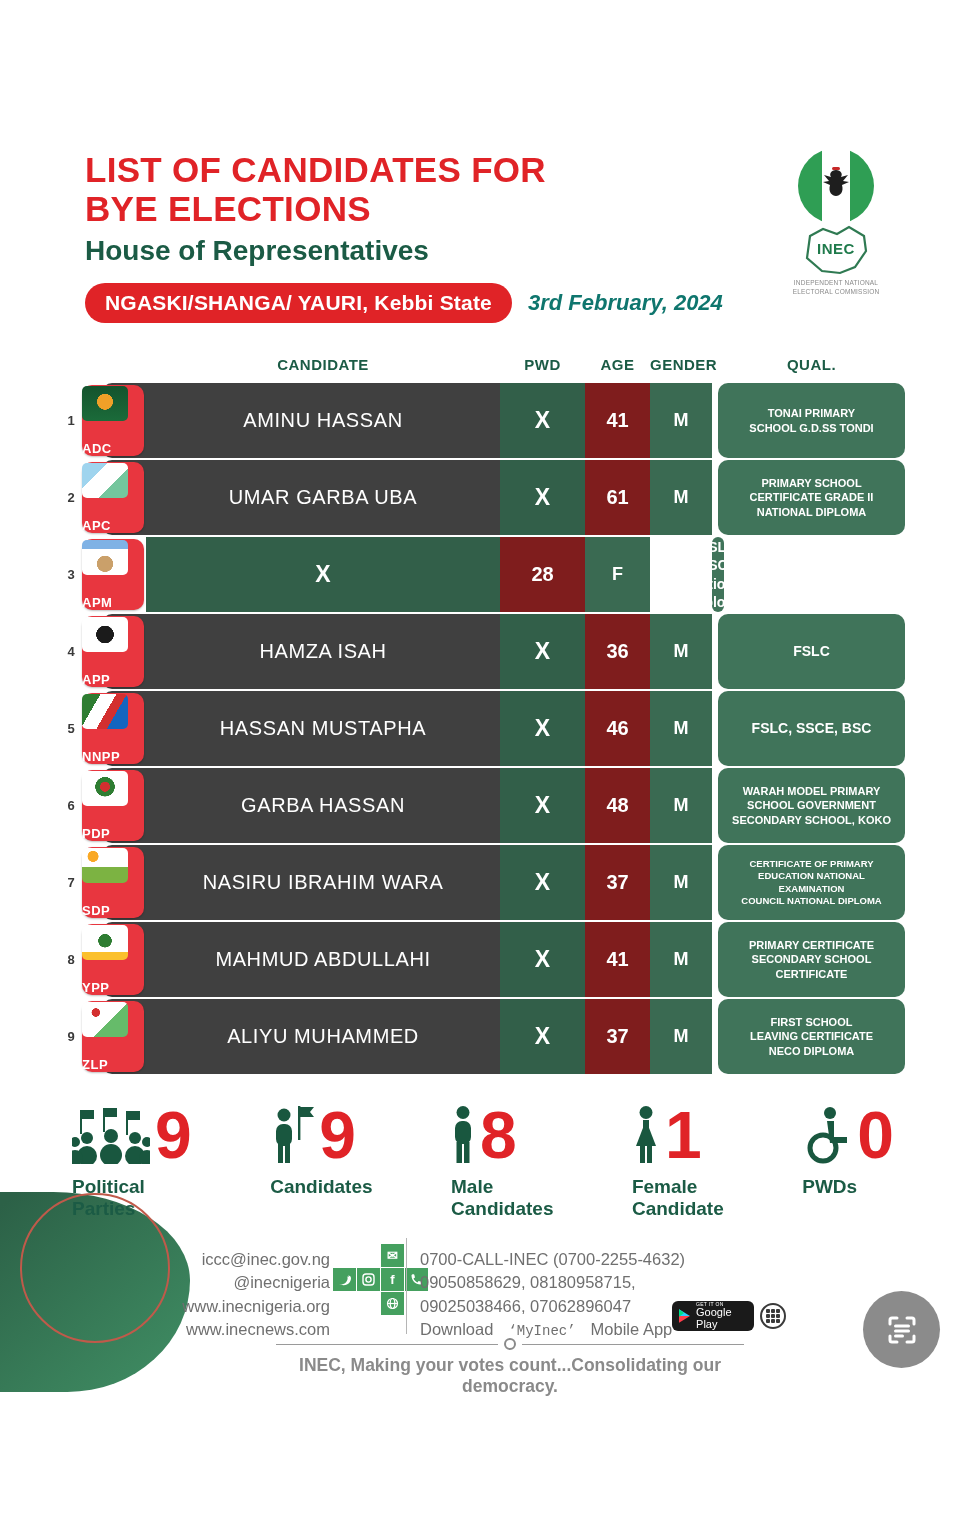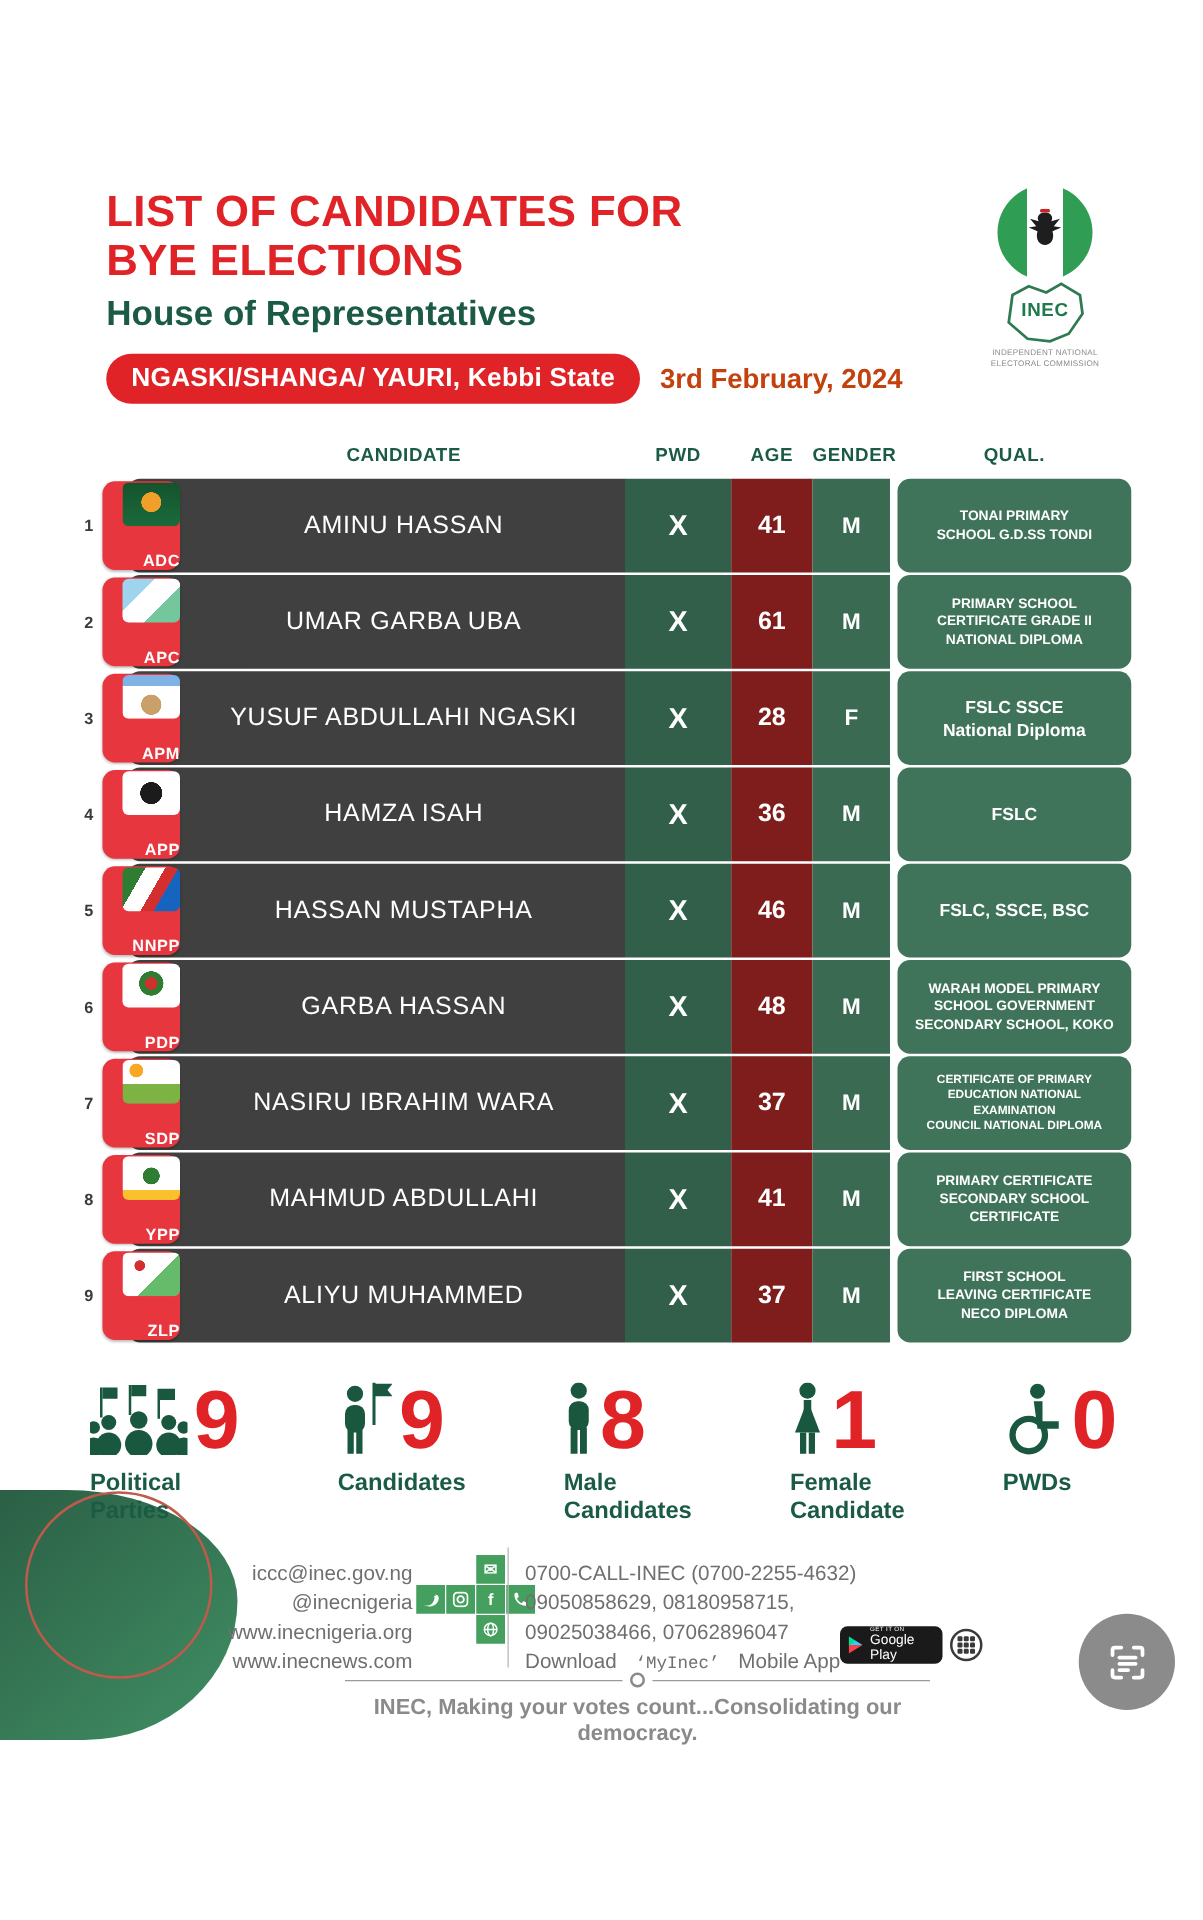--- a/index.html
+++ b/index.html
@@ -5,42 +5,42 @@
   html,body{margin:0;padding:0;background:#fff;}
   .poster{position:relative;width:962px;height:1536px;background:#fff;overflow:hidden;
           font-family:"Liberation Sans",sans-serif;padding-left:48px;}
 
   
   .hdr{position:absolute;left:85px;top:150px;}
   .title{font-size:35px;font-weight:800;color:#E02327;line-height:1.12;letter-spacing:.3px;}
   .subtitle{font-size:28px;font-weight:800;color:#1B5B45;margin-top:7px;}
   .pill-row{position:absolute;left:85px;top:283px;display:flex;align-items:center;gap:16px;}
   .pill{background:#E02327;color:#fff;font-weight:800;font-size:21px;padding:8px 20px;border-radius:24px;letter-spacing:.2px;}
-  .date{font-size:22px;font-weight:800;color:#c2410c;}
+  .date{font-size:22px;font-weight:800;color:#0f766e;font-style:italic;}
 
   
   .ineclogo{position:absolute;left:778px;top:148px;width:116px;text-align:center;}
   .badge-circle{width:76px;height:76px;border-radius:50%;margin:0 auto;
       background:linear-gradient(90deg,#2F9E54 0 31%,#ffffff 31% 69%,#2F9E54 69% 100%);
       display:flex;align-items:center;justify-content:center;}
   .mapwrap{position:relative;width:70px;height:50px;margin:1px auto 0;}
   .mapwrap .inectxt{position:absolute;left:0;top:15px;width:70px;text-align:center;
       color:#1F7A4B;font-weight:800;font-size:15px;letter-spacing:.5px;}
   .logocap{font-size:6.5px;color:#8a8a8a;line-height:1.4;margin-top:3px;white-space:pre-line;letter-spacing:.2px;}
 
   
   .table{position:absolute;left:60px;top:352px;width:845px;}
   .tgrid{display:grid;grid-template-columns:22px 64px 354px 85px 65px 62px 6px 187px;}
   .thead{height:24px;align-items:center;color:#1B5B45;font-weight:800;font-size:15px;letter-spacing:.5px;margin-bottom:7px;}
   .th{text-align:center;}
   .rows{display:flex;flex-direction:column;gap:2px;}
   .row{height:75px;position:relative;align-items:center;}
   .rnum{font-size:13px;font-weight:700;color:#3a3a3a;text-align:center;}
   .ptile{width:62px;height:71px;background:#E8363F;border-radius:10px;z-index:2;
-         display:flex;flex-direction:column;align-items:flex-end;justify-content:center;gap:20px;
+         display:flex;flex-direction:column;align-items:flex-start;justify-content:center;gap:20px;
          box-shadow:0 1px 2px rgba(0,0,0,.25);}
   .part{width:46px;height:35px;border-radius:5px;background:#fff;}
   .pabbr{font-size:13px;font-weight:800;color:#fff;letter-spacing:.5px;}
   .cell{height:100%;display:flex;align-items:center;justify-content:center;color:#fff;}
   .c-cand{background:#404040;border-radius:10px 0 0 10px;margin-left:-44px;padding-left:44px;
           font-size:20px;font-weight:400;letter-spacing:.6px;}
   .c-pwd{background:#325F49;font-size:23px;font-weight:800;}
   .c-age{background:#7f1d1d;font-size:20px;font-weight:700;}
   .c-gen{background:#3A6A52;font-size:18px;font-weight:700;}
   .c-qual{background:#40745A;border-radius:10px;font-weight:700;text-align:center;
@@ -187,21 +187,20 @@
 CERTIFICATE GRADE II
 NATIONAL DIPLOMA</div>
       </div>
 
       <div class="tgrid row">
         <div class="rnum">3</div>
         <div class="ptile">
           <div class="part art-apm"></div>
           <div class="pabbr">APM</div>
         </div>
-        <div class="cell c-cand">YUSUF ABDULLAHI NGASKI</div>
         <div class="cell c-pwd">X</div>
         <div class="cell c-age">28</div>
         <div class="cell c-gen">F</div>
         <div></div>
         <div class="cell c-qual q-lg">FSLC SSCE
 National Diploma</div>
       </div>
 
       <div class="tgrid row">
         <div class="rnum">4</div>

